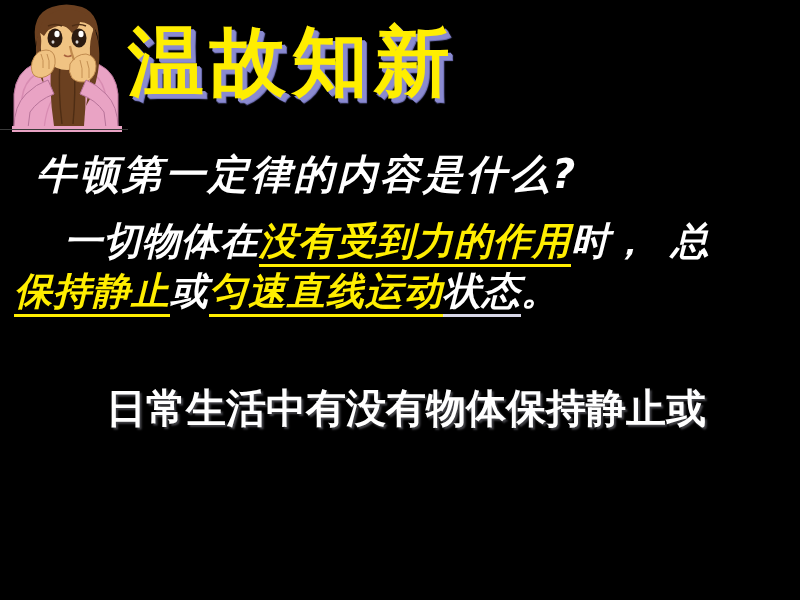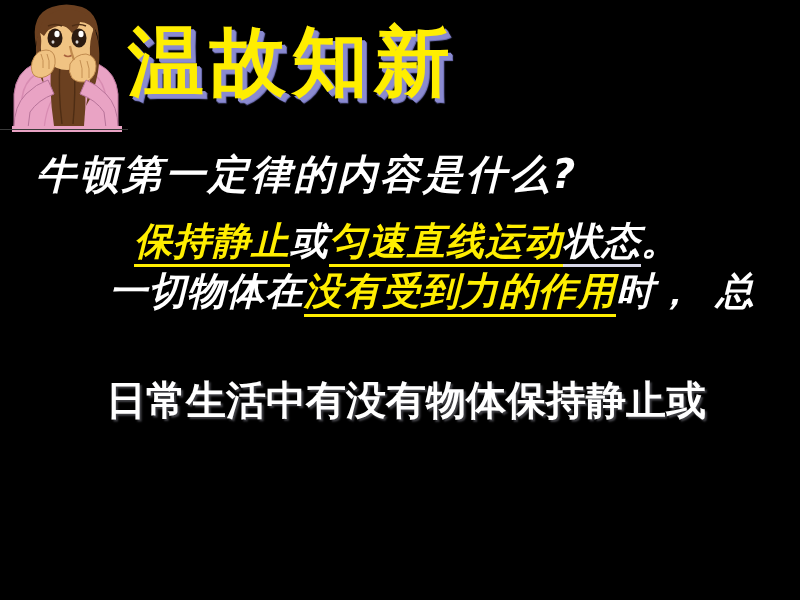--- a/index.html
+++ b/index.html
@@ -52,21 +52,20 @@
        5px 5px 1px #7a7ac4;
     white-space: nowrap;
   }
 
   
   .brush {
     font-family: "DejaVu Sans", "Liberation Sans", sans-serif;
     font-weight: 700;
     font-style: italic;
     color: #ffffff;
-    text-align: center;
   }
   #line-question {
     position: absolute;
     left: 36px;
     top: 148px;
     font-size: 40px;
     line-height: 52px;
     letter-spacing: 3px;
     white-space: nowrap;
   }
@@ -108,21 +107,21 @@
     width: 740px;
     font-family: "Liberation Serif", "DejaVu Serif", serif;
     font-weight: 700;
     font-size: 40px;
     line-height: 50px;
     letter-spacing: 0px;
     color: #ffffff;
     text-shadow: 2px 2px 2px rgba(120,120,130,0.55);
   }
   #bottom-question .ln { white-space: nowrap; height: 50px; }
-  #bq-line-1 { padding-left: 58px; }
+  #bq-line-1 { padding-left: 58px; margin-top: 8px; }
   #bq-line-2 { padding-left: 0px; }
 
   
   #clip-guide {
     position: absolute;
     left: 0px;
     top: 129px;
     width: 128px;
     height: 1px;
     background: #3a3a3a;
@@ -189,22 +188,22 @@
 
   <div id="title-block">
     <div id="title-text">温故知新</div>
   </div>
 
   <div id="line-question" class="brush">
     <span>牛顿第一定律的内容是什么?</span>
   </div>
 
   <div id="law-paragraph" class="brush">
+    <div class="ln" id="law-line-1"><span class="plain">一切物体在</span><span class="hl">没有受到力的作用</span><span class="plain">时，</span><span class="wide-gap"></span><span class="plain">总</span></div>
+
     <div class="ln" id="law-line-2"><span class="hl">保持静止</span><span class="plain">或</span><span class="hl">匀速直线运动</span><span class="hl-white">状态</span><span class="plain">。</span></div>
-
-    <div class="ln" id="law-line-1"><span class="plain">一切物体在</span><span class="hl">没有受到力的作用</span><span class="plain">时，</span><span class="wide-gap"></span><span class="plain">总</span></div>
   </div>
 
   <div id="bottom-question">
     <div class="ln" id="bq-line-1">日常生活中有没有物体保持静止或</div>
   </div>
 
 </div>
 
 </body></html>

